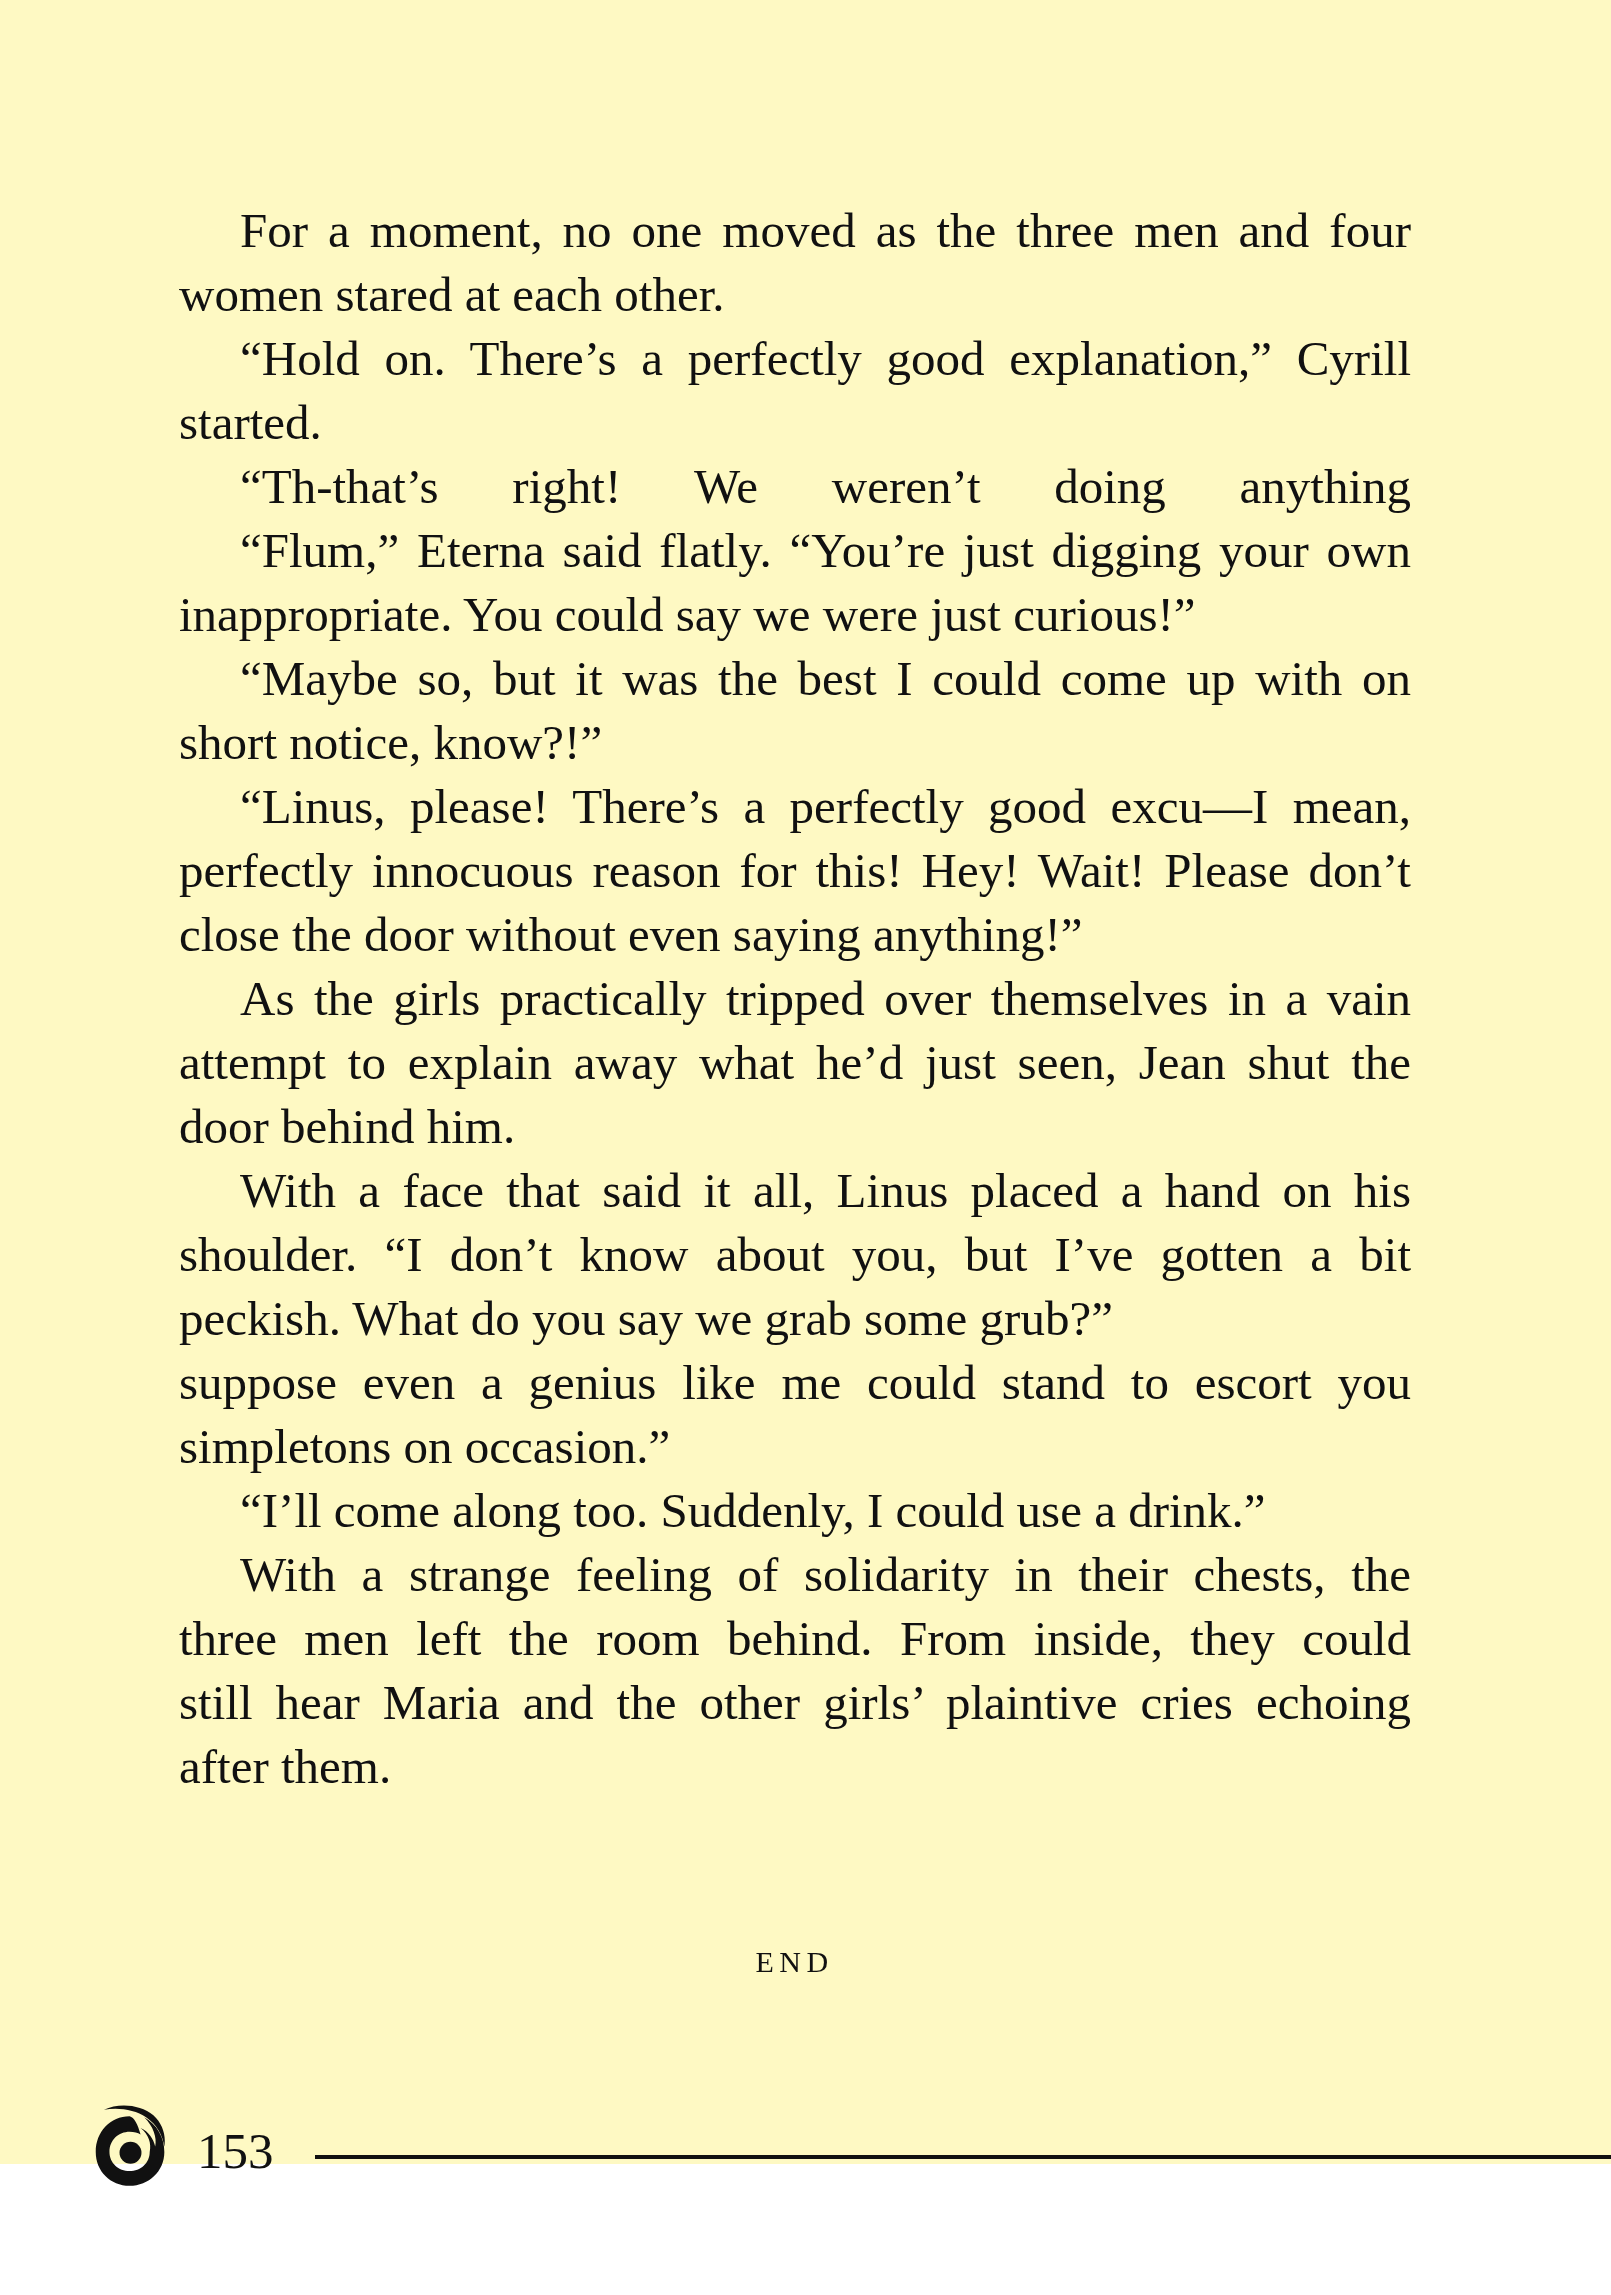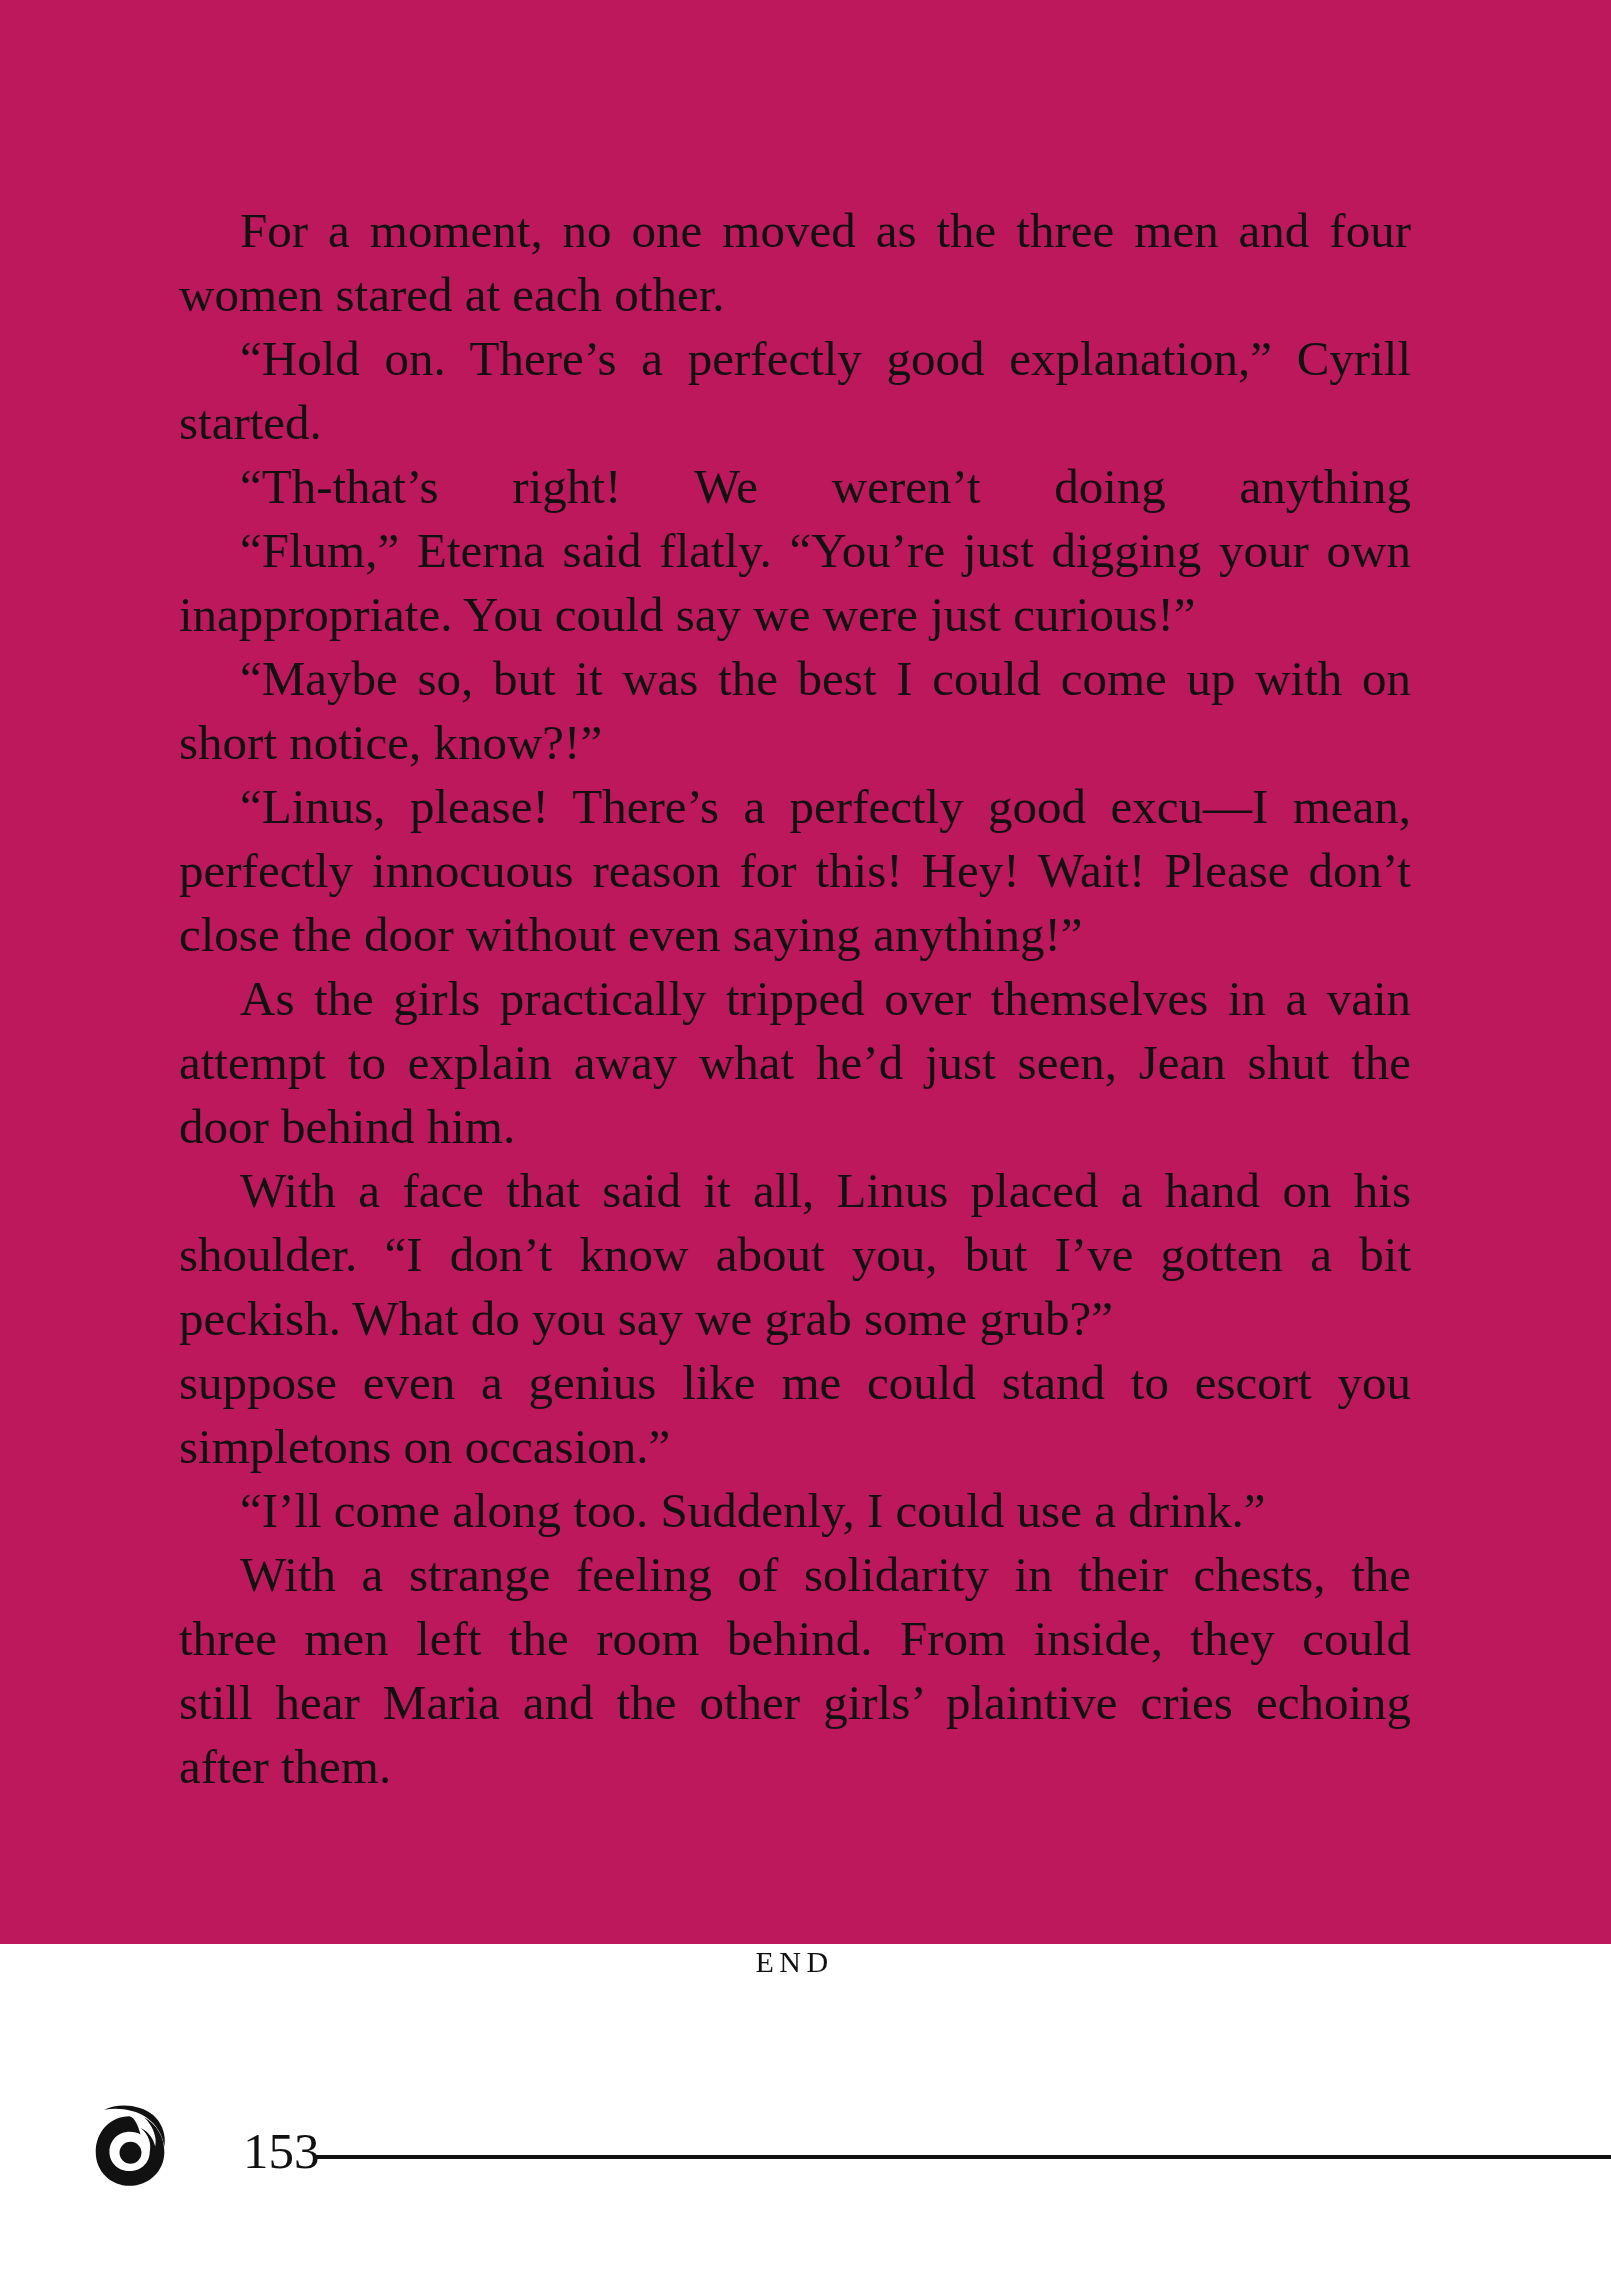--- a/index.html
+++ b/index.html
@@ -12,22 +12,22 @@
     height: 2296px;
     position: relative;
     overflow: hidden;
     font-family: "Liberation Serif", "DejaVu Serif", serif;
     color: #111111;
   }
   .page {
     position: absolute;
     left: 0; top: 0;
     width: 1612px;
-    height: 1944px;
-    background: #be185d;
+    height: 2164px;
+    background: #fef9c3;
   }
   .text-block {
     position: absolute;
     left: 179px;
     top: 199px;
     width: 1232px;
   }
   .line {
     display: block;
     height: 64px;
@@ -67,21 +67,20 @@
     width: 75px;
     height: 83px;
   }
   .page-number {
     position: absolute;
     left: 197px;
     top: 26px;
     font-size: 51px;
     line-height: 55px;
     color: #111111;
-    margin-left: 46px;
   }
   .footer-rule {
     position: absolute;
     left: 315px;
     top: 57px;
     right: 0;
     height: 3.7px;
     background: #111111;
   }
 </style>

